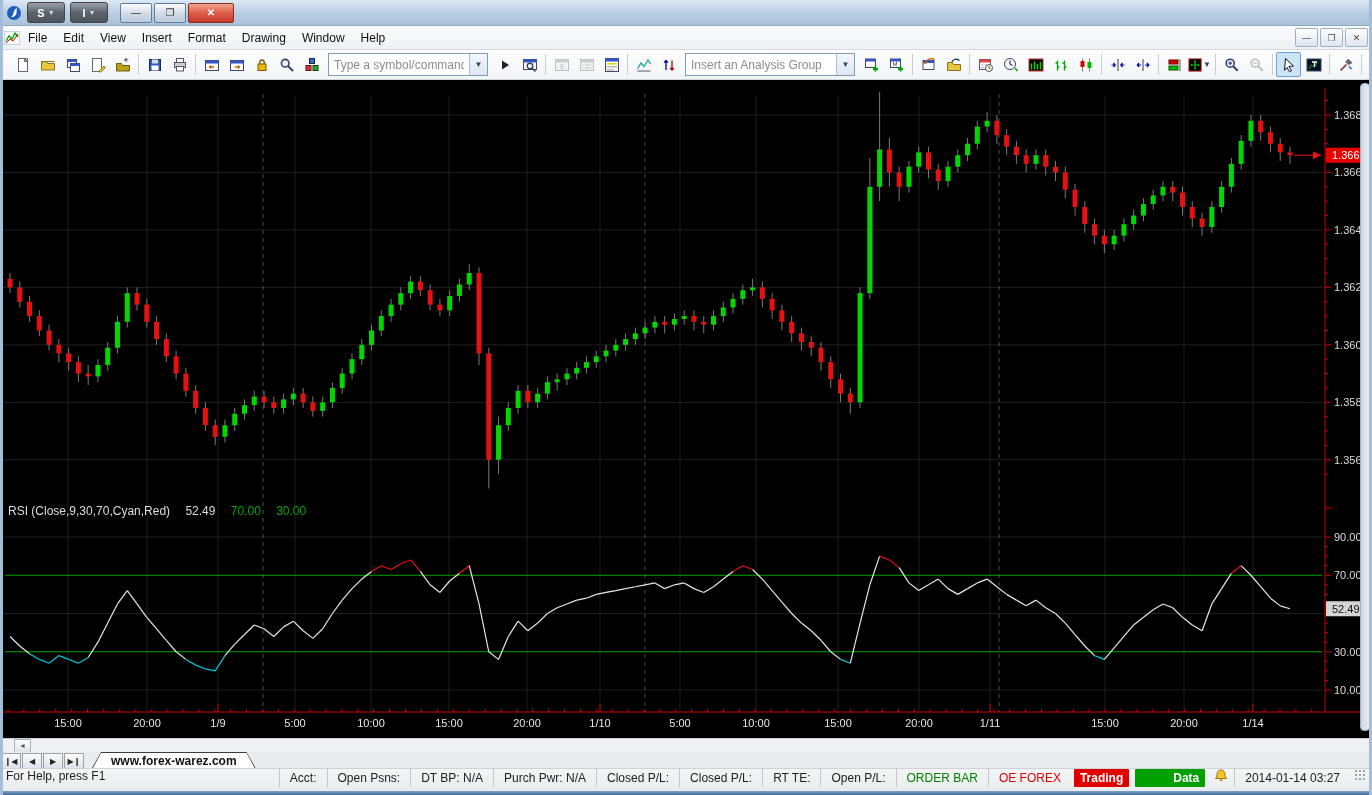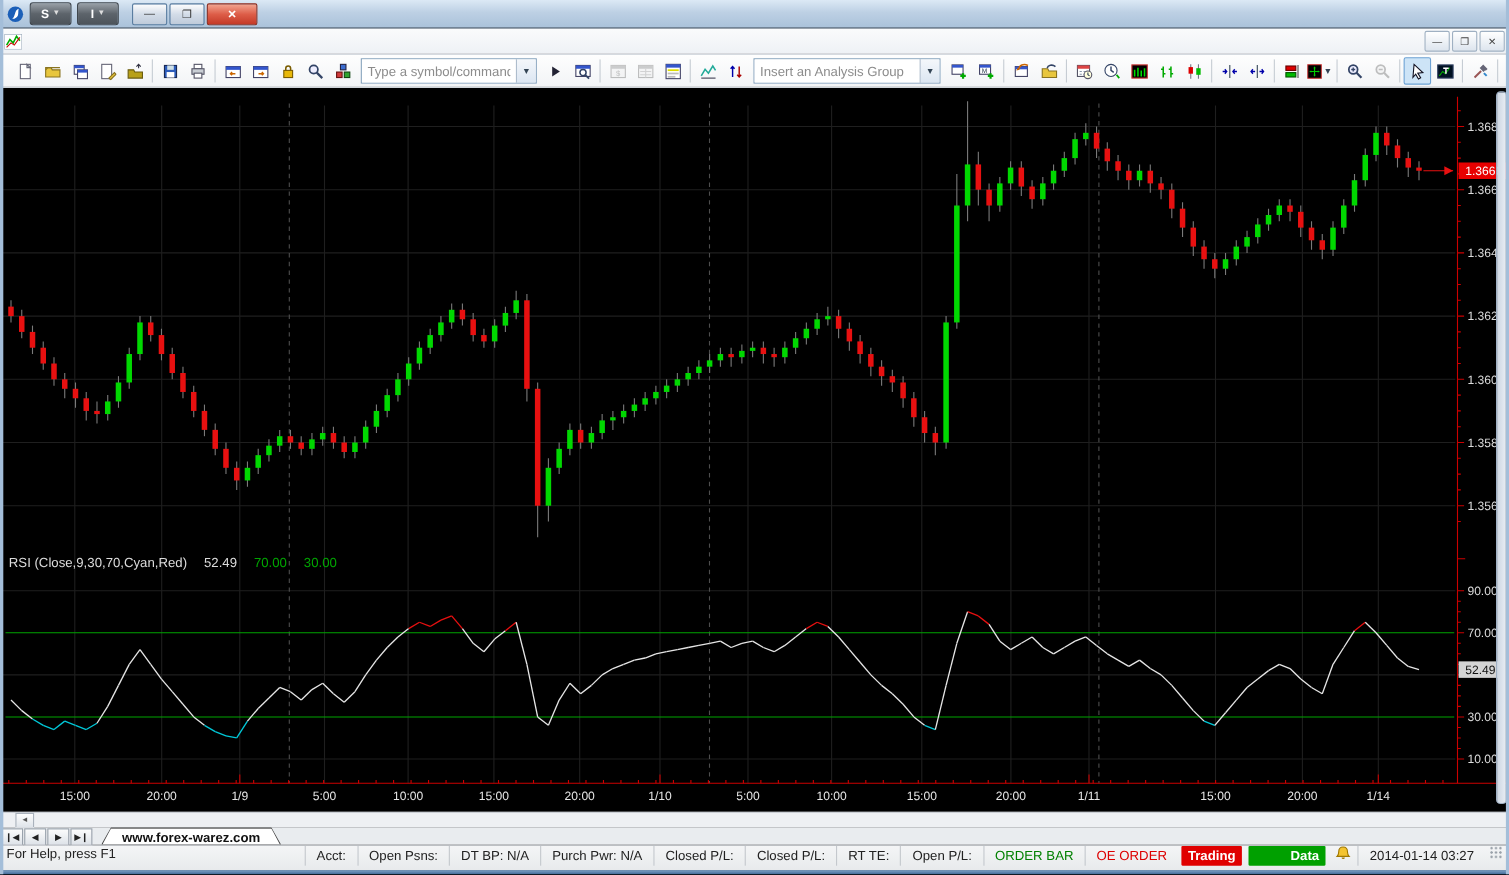--- a/index.html
+++ b/index.html
@@ -106,20 +106,30 @@
       <span>✕</span>
     </div>
 </div>
 
 <div id="menubar">
   <svg width="16" height="14" viewBox="0 0 16 14">
     <rect x="0" y="0" width="16" height="14" fill="#fff" stroke="#9ab"></rect>
     <path d="M2 10l3-5 3 3 3-6 3 4" fill="none" stroke="#0a0" stroke-width="1.4"></path>
     <path d="M2 12l4-4 3 2 5-7" fill="none" stroke="#c00" stroke-width="1"></path>
   </svg>
+  <div id="menu-items" style="display: flex;">
+      <div class="menu-item">File</div>
+      <div class="menu-item">Edit</div>
+      <div class="menu-item">View</div>
+      <div class="menu-item">Insert</div>
+      <div class="menu-item">Format</div>
+      <div class="menu-item">Drawing</div>
+      <div class="menu-item">Window</div>
+      <div class="menu-item">Help</div>
+    </div>
   <div class="spacer"></div>
   <div class="mdibtn">
       <span>—</span>
     </div>
   <div class="mdibtn">
       <span>❐</span>
     </div>
   <div class="mdibtn">
       <span>✕</span>
     </div>
@@ -1048,21 +1058,21 @@
   <span id="status-help">For Help, press F1</span>
   <span class="scell">Acct:</span>
   <span class="scell">Open Psns:</span>
   <span class="scell">DT BP: N/A</span>
   <span class="scell">Purch Pwr: N/A</span>
   <span class="scell">Closed P/L:</span>
   <span class="scell">Closed P/L:</span>
   <span class="scell">RT TE:</span>
   <span class="scell">Open P/L:</span>
   <span class="scell" id="st-orderbar" style="color: rgb(0, 128, 0);">ORDER BAR</span>
-  <span class="scell" id="st-oemacros" style="color: rgb(221, 0, 0);">OE ORDER</span>
+  <span class="scell" id="st-oemacros" style="color: rgb(221, 0, 0);">OE FOREX</span>
   <span class="badge" id="st-trading" style="background: rgb(224, 0, 0);">Trading</span>
   <span class="badge" id="st-data" style="background: rgb(0, 160, 0); padding-left: 38px;">Data</span>
   <svg id="bell" width="14" height="14" viewBox="0 0 14 14">
     <path d="M7 1c2.5 0 4 2 4 4.5 0 2 .7 3.3 1.5 4H1.5C2.3 8.8 3 7.5 3 5.5 3 3 4.5 1 7 1z" fill="#f4c430" stroke="#a07800"></path>
     <path d="M5.6 10.5a1.5 1.5 0 003 0" fill="#a07800"></path>
   </svg>
   <span class="scell">2014-01-14 03:27</span>
   <div id="resize-grip"></div>
 </div>
 <div id="bottomframe"></div>

